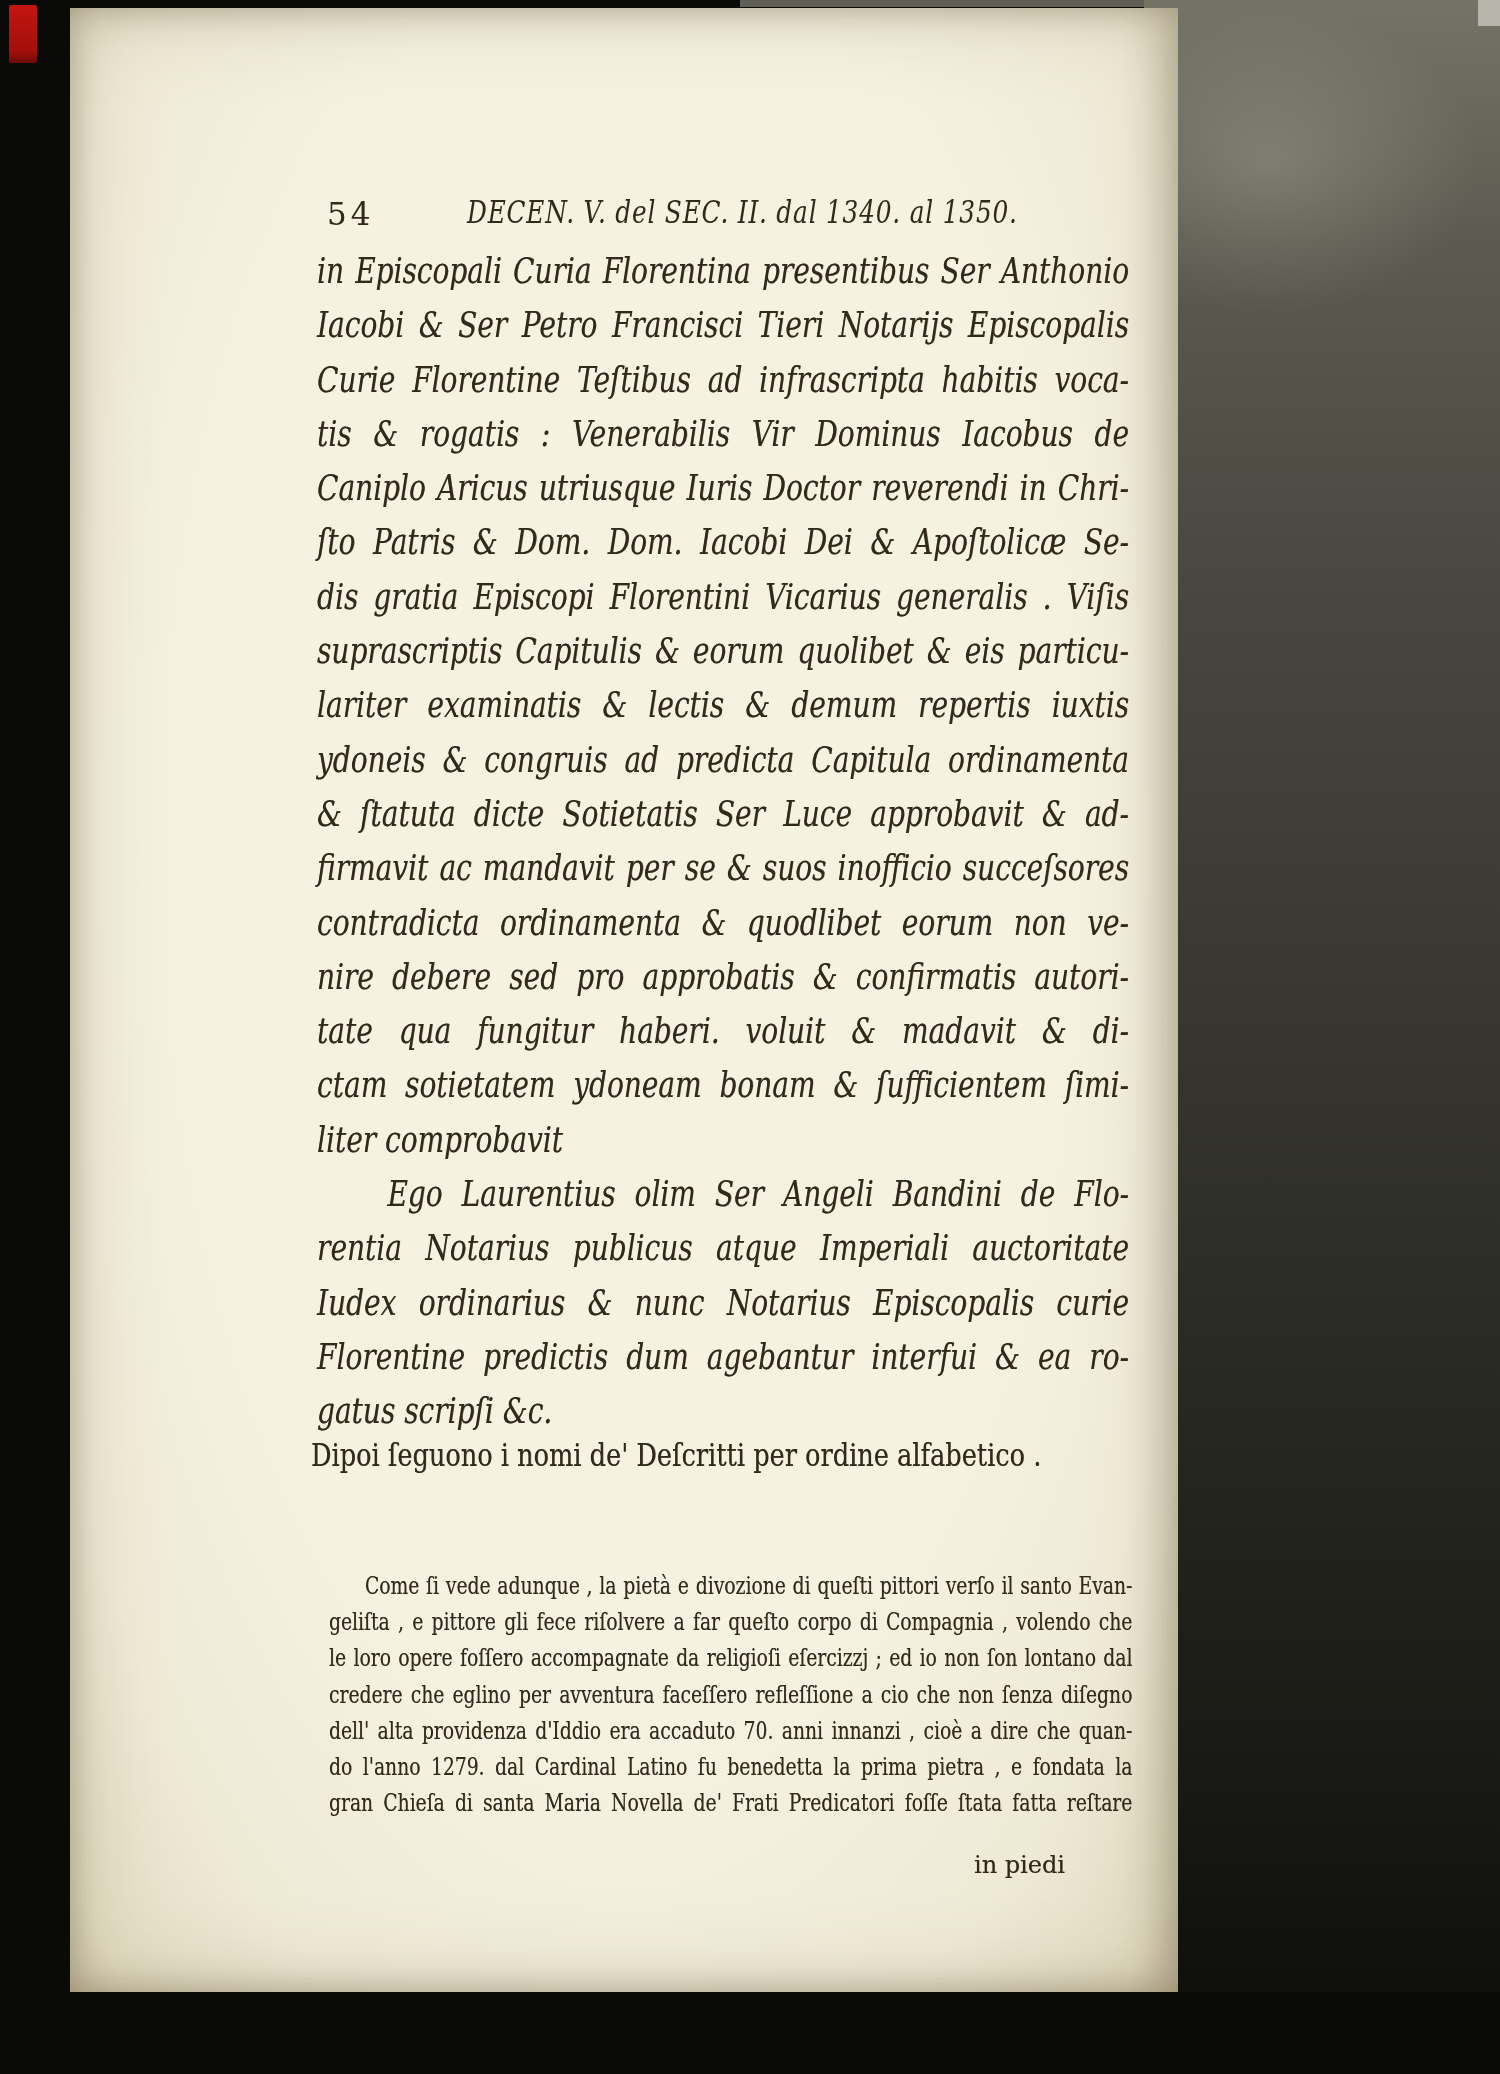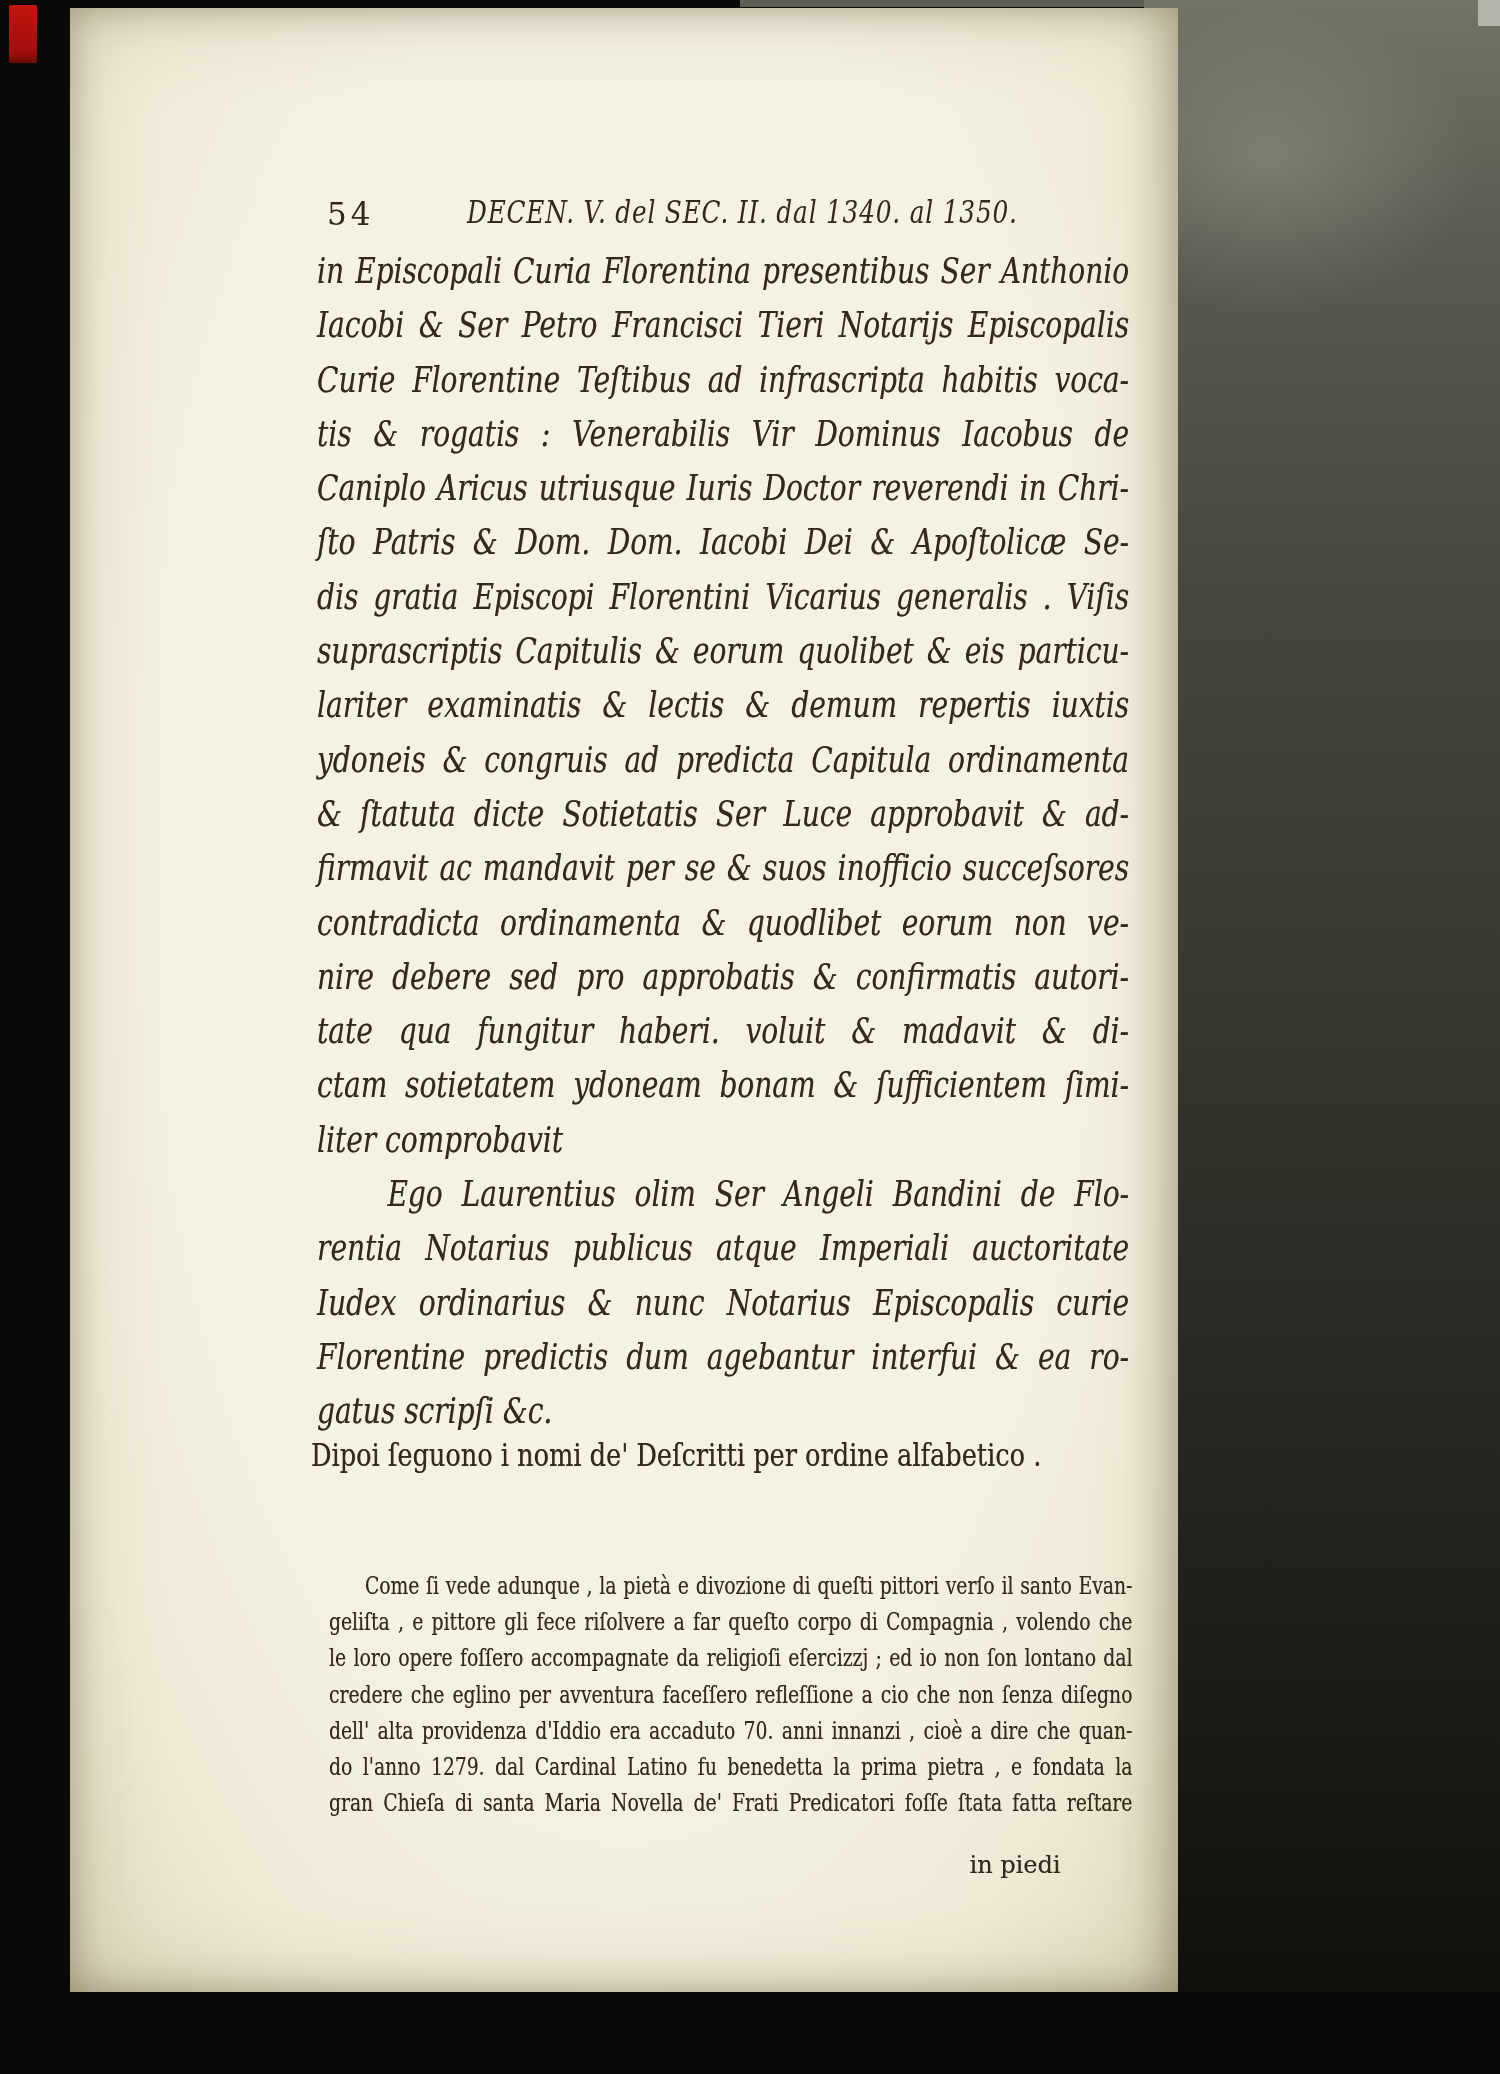--- a/index.html
+++ b/index.html
@@ -60,21 +60,21 @@
   .line.indent { padding-left: 88px; }
   .footnote-block .line.indent { padding-left: 46px; }
   .dipoi {
     position: absolute; left: 241px; top: 1428px; width: 975px;
     transform: scaleX(0.80); transform-origin: 0 0;
     font-size: 32px; white-space: nowrap;
     text-shadow: 0.4px 0.3px 0 rgba(50,41,27,0.55);
   }
   .catchword {
     position: absolute; left: 895px; top: 1843px; width: 100px;
-    font-size: 24px; text-align: center;
+    font-size: 24px; text-align: right;
     text-shadow: 0.3px 0.25px 0 rgba(50,41,27,0.5);
   }
 </style>
 </head>
 <body>
 
 <div class="scan">
   <div class="top-strip"></div>
   <div class="right-band"></div>
   <div class="corner-tab"></div>

